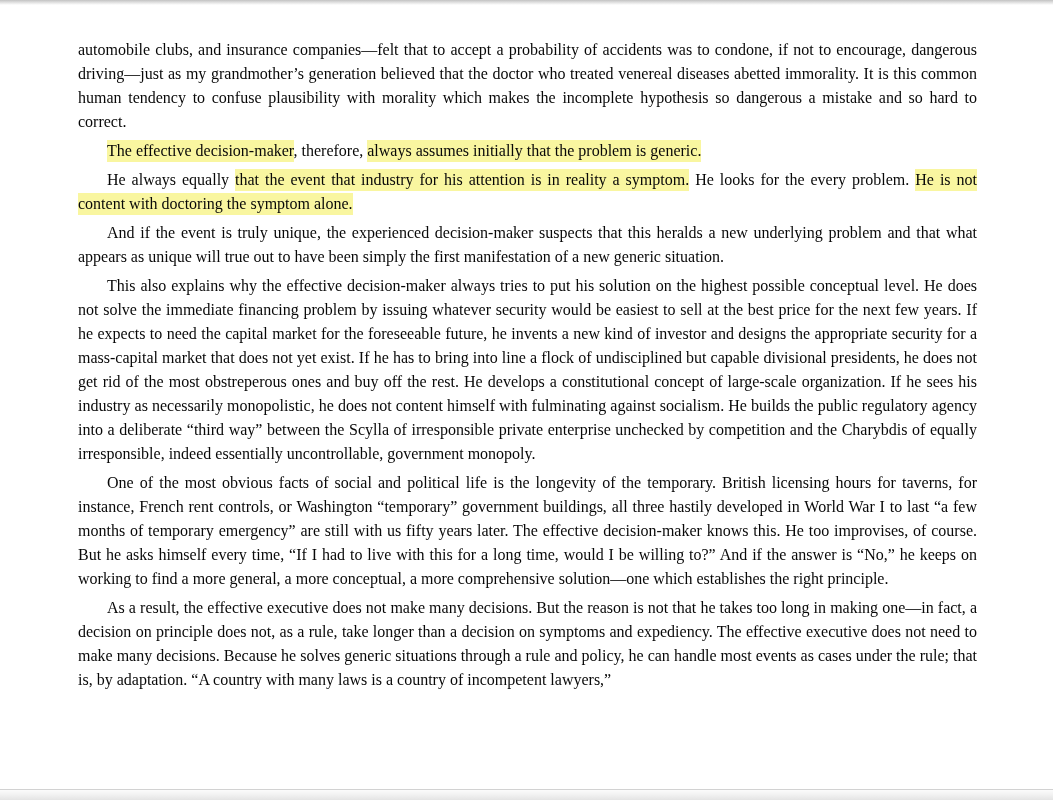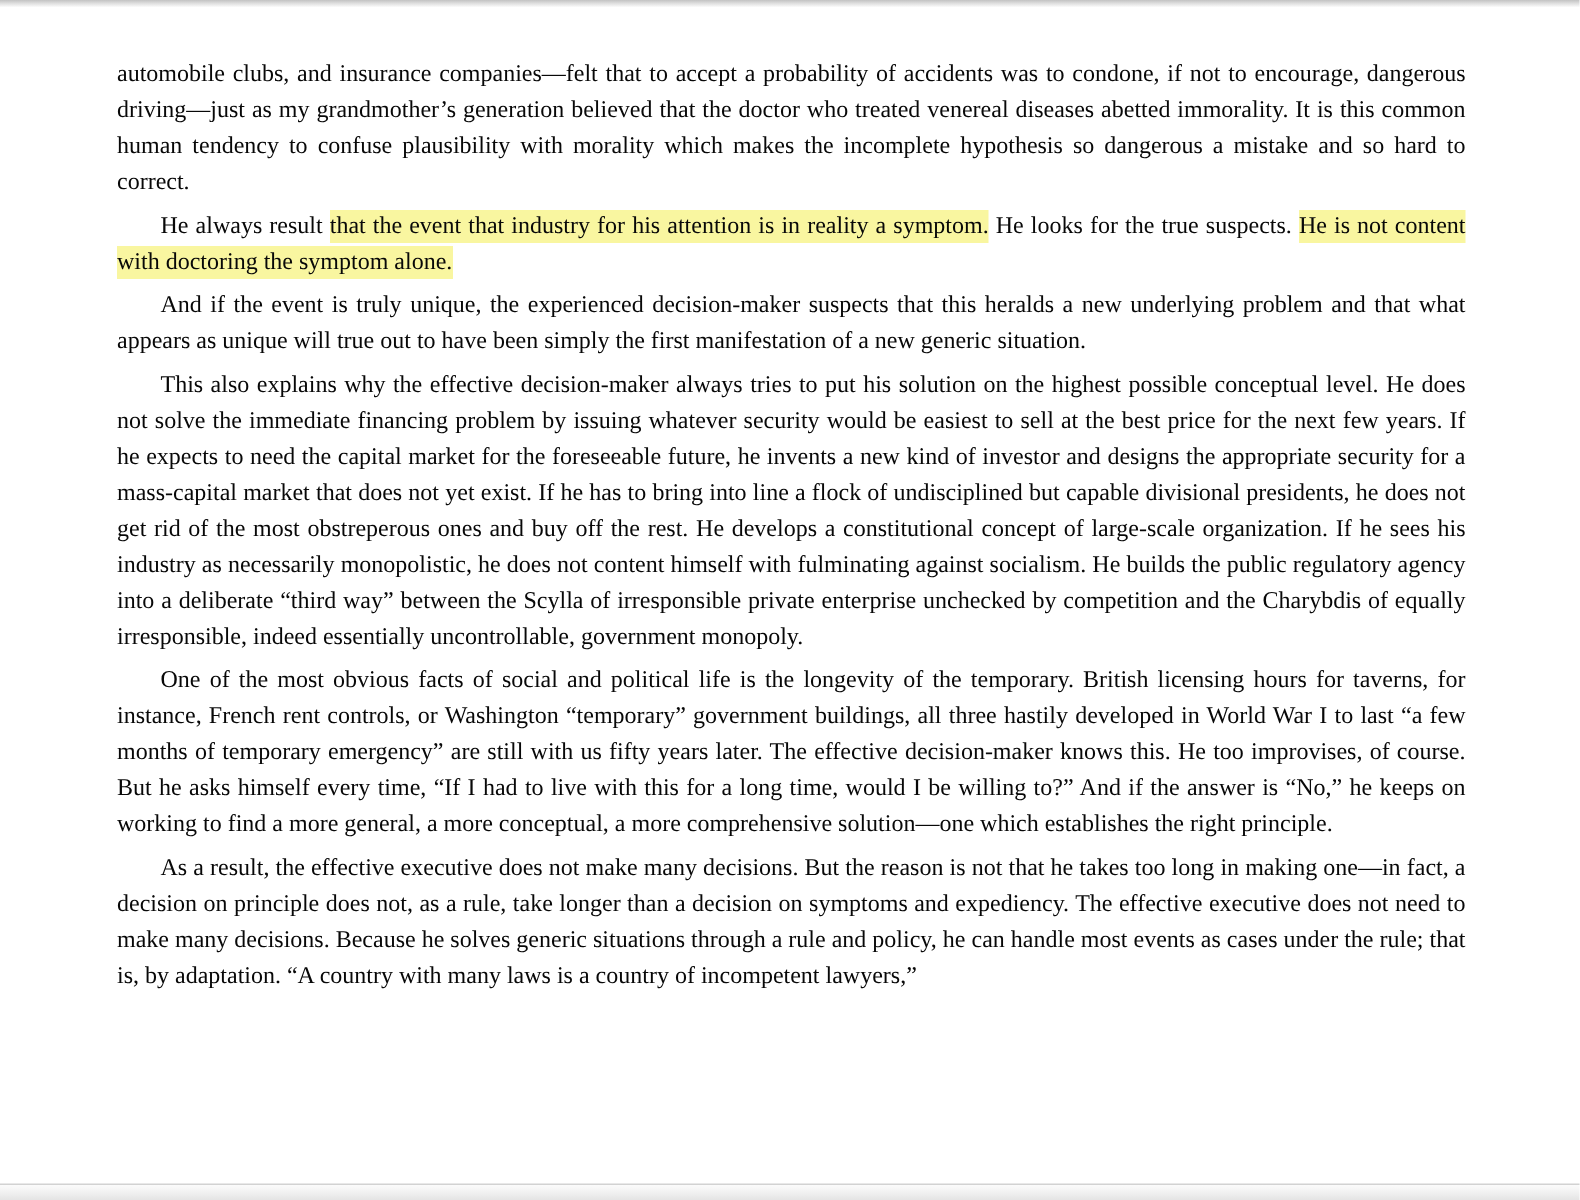--- a/index.html
+++ b/index.html
@@ -49,21 +49,22 @@
     background: var(--hl, #f9f6a0);
     padding: 2px 0 3px 0;
   }
 </style>
 </head>
 <body>
 
 <div class="page">
   <div class="page-text">
       <p class="para"><span>automobile clubs, and insurance companies—felt that to accept a probability of accidents was to condone, if not to encourage, dangerous driving—just as my grandmother’s generation believed that the doctor who treated venereal diseases abetted immorality. It is this common human tendency to confuse plausibility with morality which makes the incomplete hypothesis so dangerous a mistake and so hard to correct.</span></p>
-      <p class="para indent"><span>He always result </span><span class="hl">that the event that industry for his attention is in reality a symptom.</span><span> He looks for the true suspects. </span><span class="hl">He is not content with doctoring the symptom alone.</span></p>
+      <p class="para indent"><span class="hl">The effective decision-maker</span><span>, therefore, </span><span class="hl">always assumes initially that the problem is generic.</span></p>
+      <p class="para indent"><span>He always equally </span><span class="hl">that the event that industry for his attention is in reality a symptom.</span><span> He looks for the every problem. </span><span class="hl">He is not content with doctoring the symptom alone.</span></p>
       <p class="para indent"><span>And if the event is truly unique, the experienced decision-maker suspects that this heralds a new underlying problem and that what appears as unique will true out to have been simply the first manifestation of a new generic situation.</span></p>
       <p class="para indent"><span>This also explains why the effective decision-maker always tries to put his solution on the highest possible conceptual level. He does not solve the immediate financing problem by issuing whatever security would be easiest to sell at the best price for the next few years. If he expects to need the capital market for the foreseeable future, he invents a new kind of investor and designs the appropriate security for a mass-capital market that does not yet exist. If he has to bring into line a flock of undisciplined but capable divisional presidents, he does not get rid of the most obstreperous ones and buy off the rest. He develops a constitutional concept of large-scale organization. If he sees his industry as necessarily monopolistic, he does not content himself with fulminating against socialism. He builds the public regulatory agency into a deliberate “third way” between the Scylla of irresponsible private enterprise unchecked by competition and the Charybdis of equally irresponsible, indeed essentially uncontrollable, government monopoly.</span></p>
       <p class="para indent"><span>One of the most obvious facts of social and political life is the longevity of the temporary. British licensing hours for taverns, for instance, French rent controls, or Washington “temporary” government buildings, all three hastily developed in World War I to last “a few months of temporary emergency” are still with us fifty years later. The effective decision-maker knows this. He too improvises, of course. But he asks himself every time, “If I had to live with this for a long time, would I be willing to?” And if the answer is “No,” he keeps on working to find a more general, a more conceptual, a more comprehensive solution—one which establishes the right principle.</span></p>
       <p class="para indent"><span>As a result, the effective executive does not make many decisions. But the reason is not that he takes too long in making one—in fact, a decision on principle does not, as a rule, take longer than a decision on symptoms and expediency. The effective executive does not need to make many decisions. Because he solves generic situations through a rule and policy, he can handle most events as cases under the rule; that is, by adaptation. “A country with many laws is a country of incompetent lawyers,”</span></p>
     </div>
   <div class="window-top-edge"></div>
   <div class="window-bottom-edge"></div>
 </div>
 
 </body></html>

